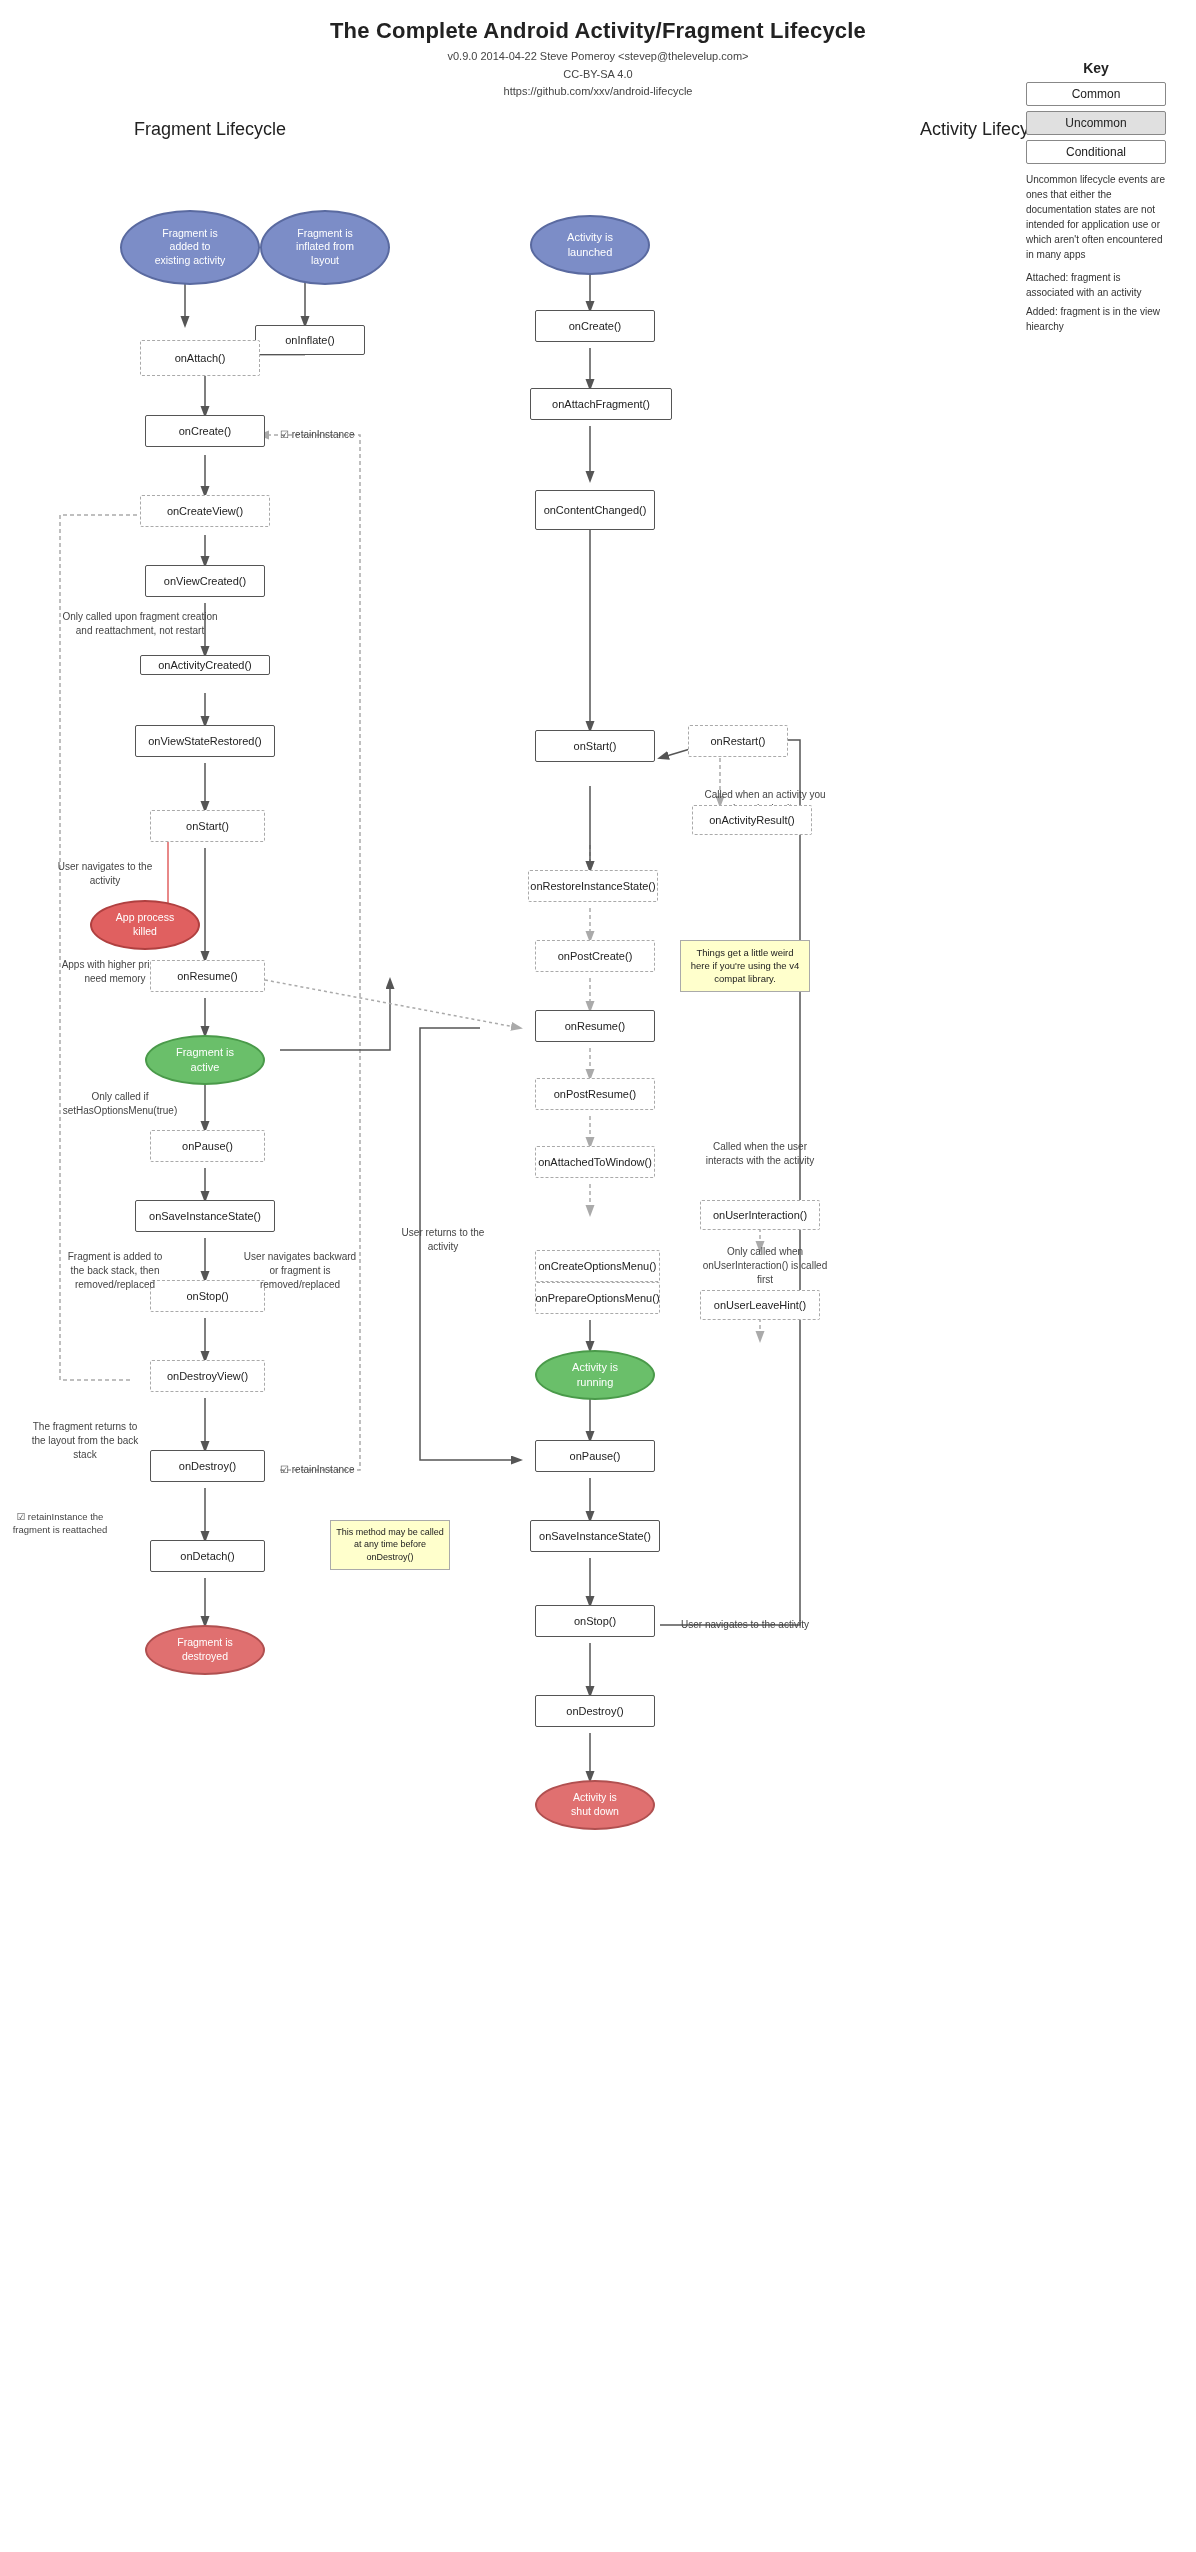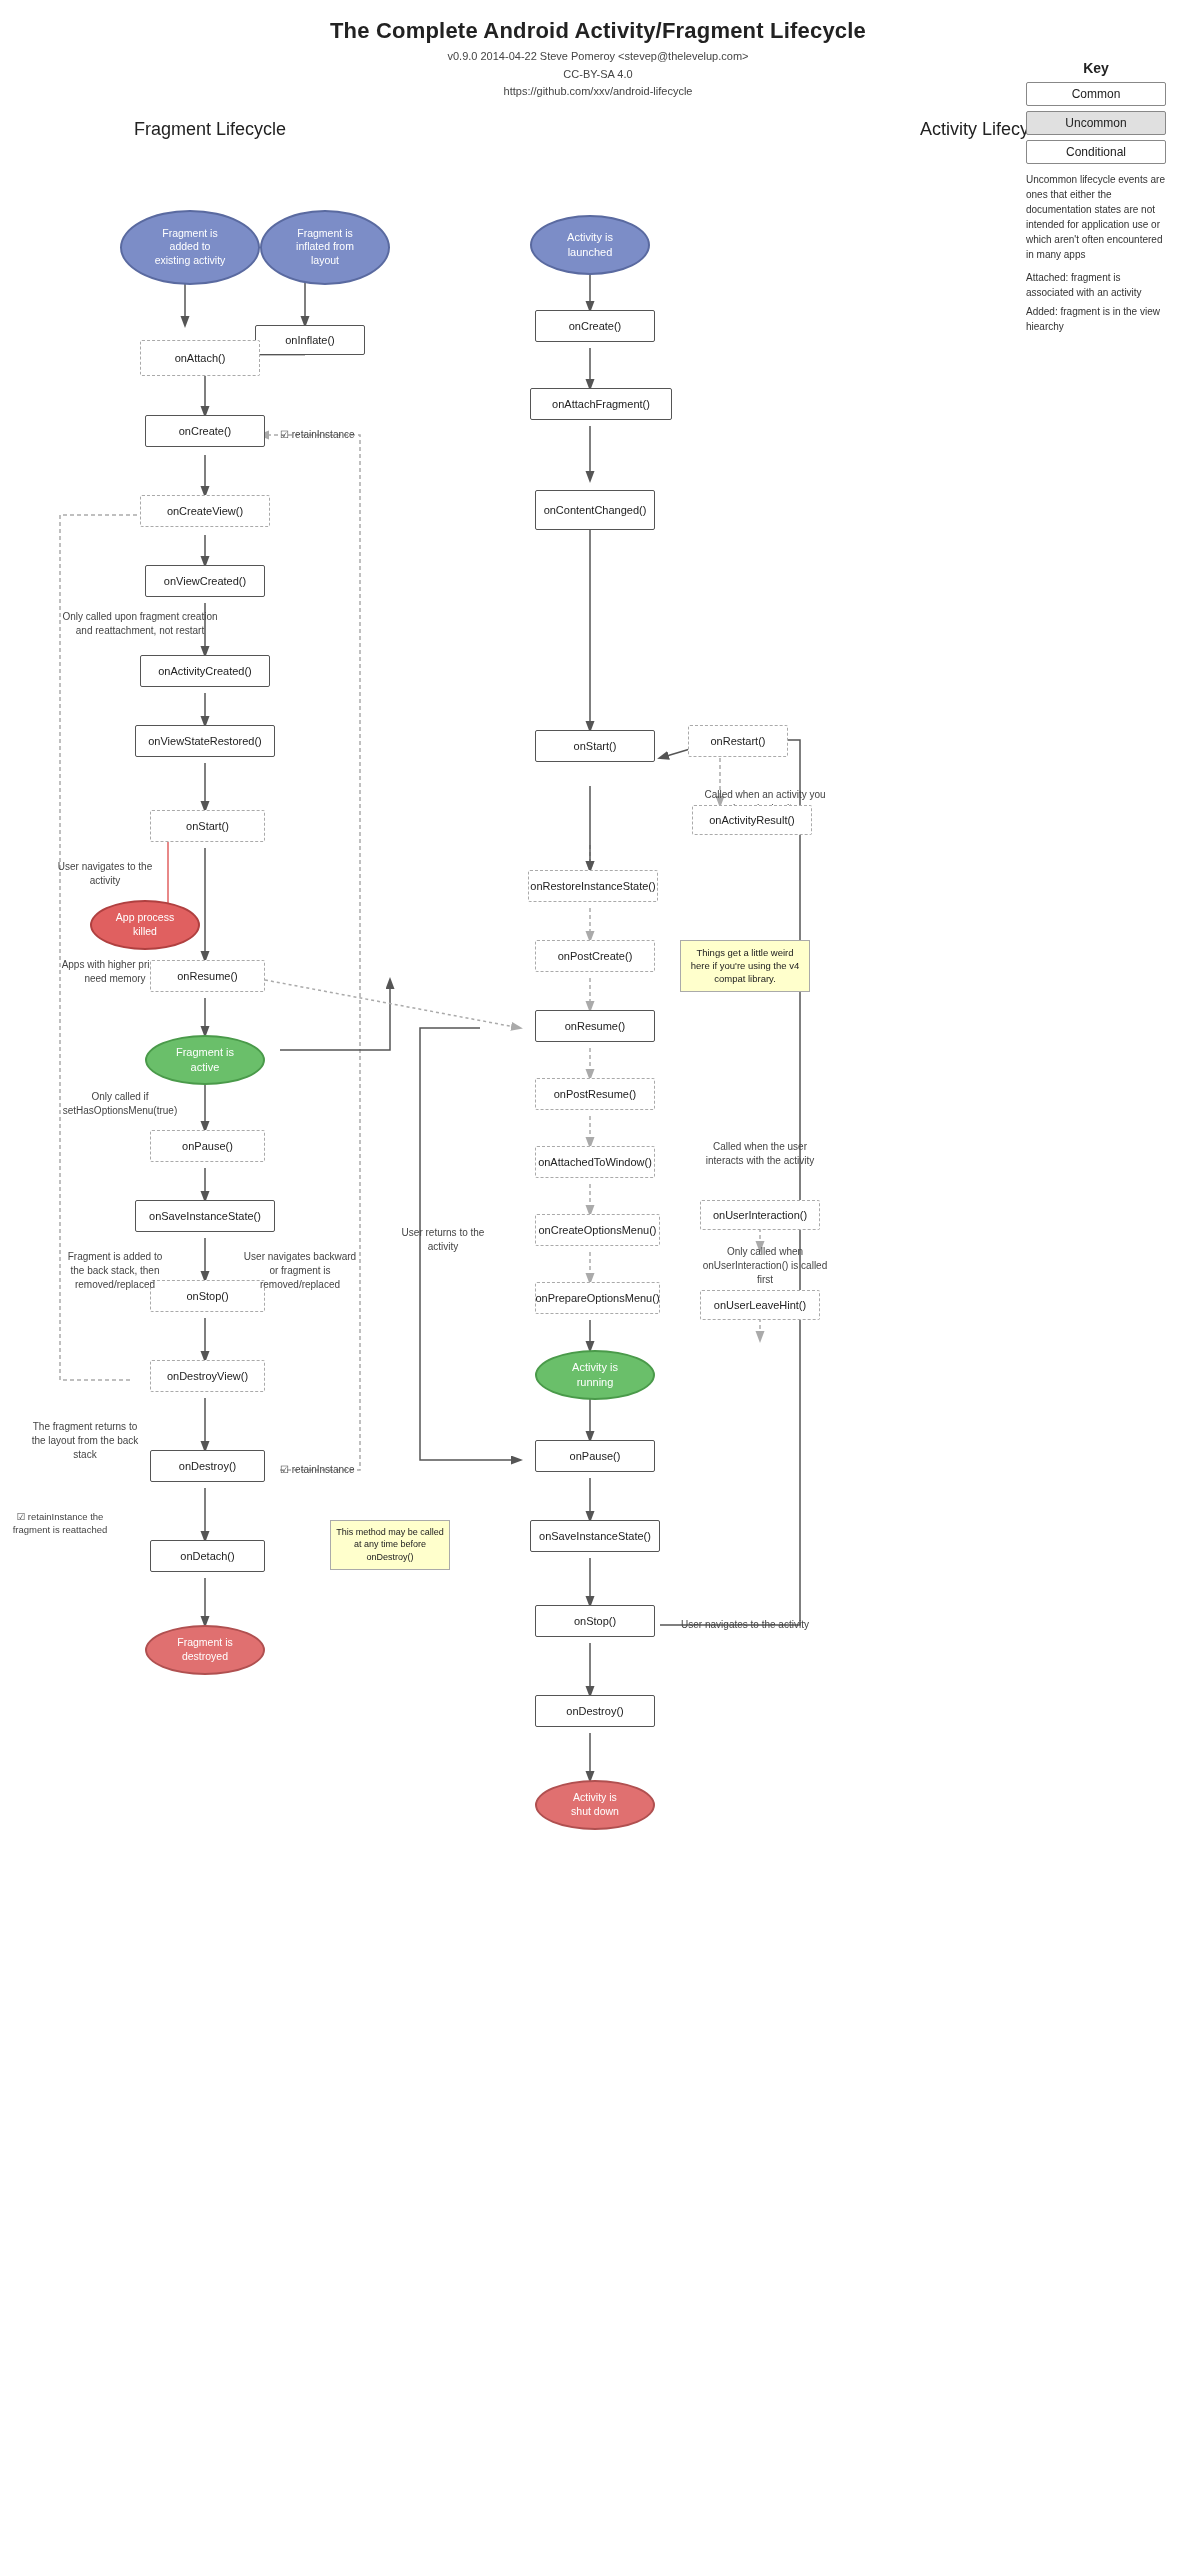--- a/index.html
+++ b/index.html
@@ -311,21 +311,21 @@
       <span>onCreateView()</span>
     </div>
 
     <div class="node node-rect" style="left:145px; top:415px; width:120px; height:32px;">
       <span>onViewCreated()</span>
     </div>
 
     <div class="label-text" style="left:60px; top:460px; width:160px; text-align:center;">Only called upon fragment creation
 and reattachment, not restart</div>
 
-    <div class="node node-rect" style="left:140px; top:505px; width:130px; height:32px;align-items:center;">
+    <div class="node node-rect" style="left:140px; top:505px; width:130px; height:20px;align-items:center;">
       <span>onActivityCreated()</span>
     </div>
 
     <div class="node node-rect" style="left:135px; top:575px; width:140px; height:32px;">
       <span>onViewStateRestored()</span>
     </div>
 
     <div class="node node-dashed" style="left:150px; top:660px; width:115px; height:32px;">
       <span>onStart()</span>
     </div>
@@ -455,21 +455,21 @@
     </div>
 
     <div class="node node-dashed" style="left:535px; top:928px; width:120px; height:32px;">
       <span>onPostResume()</span>
     </div>
 
     <div class="node node-dashed" style="left:535px; top:996px; width:120px; height:32px;">
       <span>onAttachedToWindow()</span>
     </div>
 
-    <div class="node node-dashed" style="left:535px; top:1064px; width:125px; height:32px;">
+    <div class="node node-dashed" style="left:535px; top:1100px; width:125px; height:32px;">
       <span>onCreateOptionsMenu()</span>
     </div>
 
     <div class="node node-dashed" style="left:535px; top:1132px; width:125px; height:32px;">
       <span>onPrepareOptionsMenu()</span>
     </div>
 
     <div class="label-text" style="left:700px; top:990px; width:120px;">Called when the user
 interacts with the
 activity</div>

